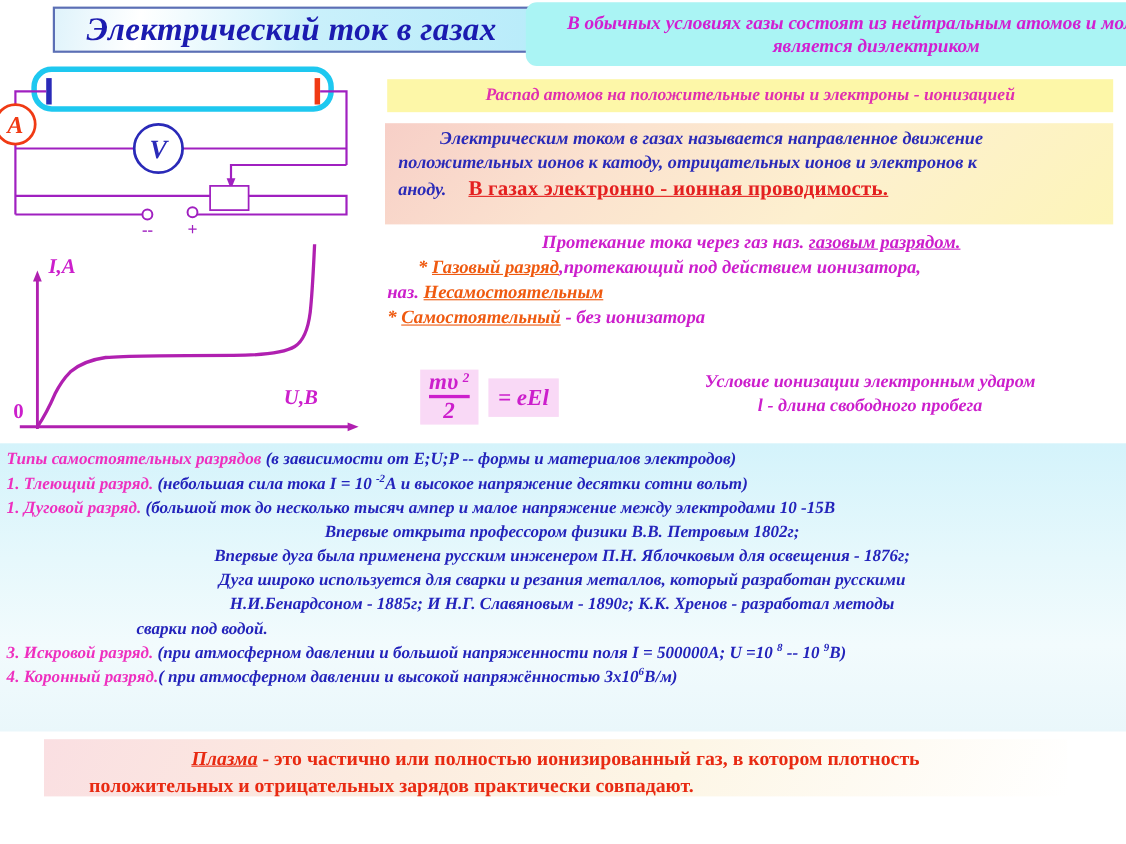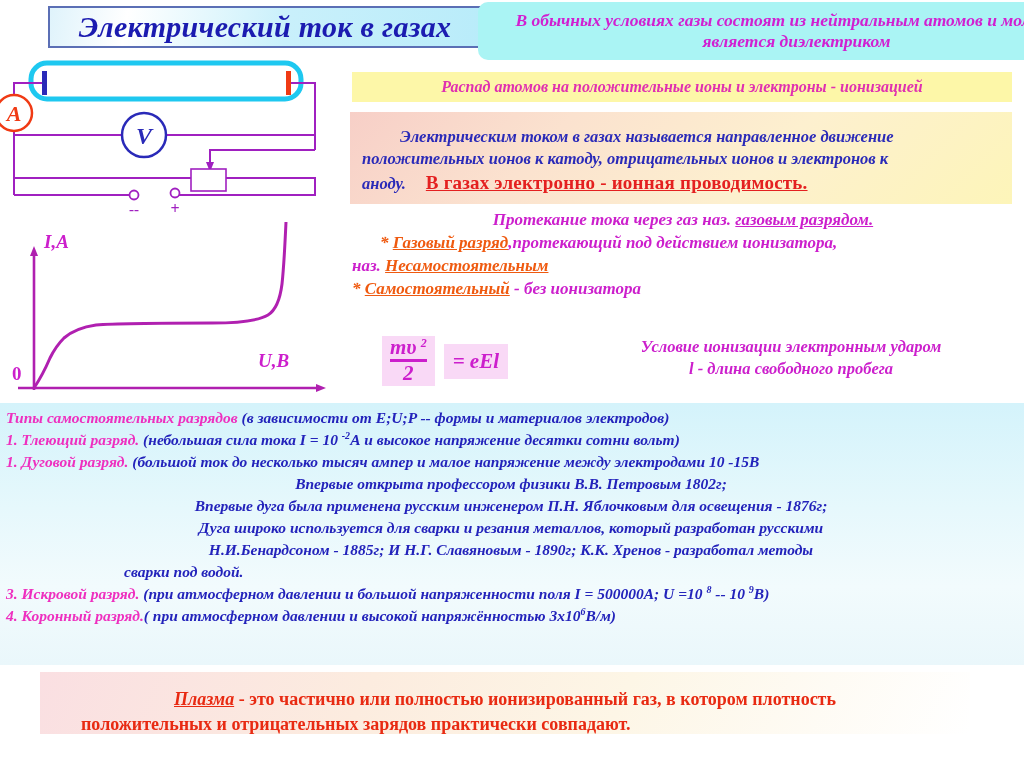--- a/index.html
+++ b/index.html
@@ -48,21 +48,21 @@
   .yellow-text{
     font-family:"Liberation Serif", serif;
     font-style:italic;font-weight:bold;font-size:16px;
     color:#e030b0;white-space:nowrap;
   }
 
   
   .peach-box{
     position:absolute;left:350px;top:112px;width:662px;height:92px;
     background:linear-gradient(135deg,#f7cfc7 0%,#fbe2cf 30%,#fdf0cf 62%,#fdf5b9 100%);
-    padding:14px 10px 4px 12px;box-sizing:border-box;
+    padding:3px 10px 4px 12px;box-sizing:border-box;
   }
   .peach-line{
     font-family:"Liberation Serif", serif;
     font-style:italic;font-weight:bold;font-size:16.5px;
     color:#2a2ab8;line-height:1.32;
   }
   .peach-line.indent{text-indent:38px;}
   .red-under{
     color:#e42020;text-decoration:underline;font-style:normal;
     font-weight:bold;font-size:19px;letter-spacing:.2px;
@@ -126,23 +126,23 @@
     font-family:"Liberation Serif", serif;
     font-style:italic;font-weight:bold;font-size:15.5px;
     color:#2323bb;line-height:1.42;margin:0;white-space:nowrap;
   }
   .lw.center{text-align:center;white-space:normal;}
   .lw .pk{color:#ee2fbf;}
   sup.sm{font-size:10px;}
 
   
   .plasma-box{
-    position:absolute;left:40px;top:672px;width:930px;height:62px;
+    position:absolute;left:40px;top:672px;width:930px;height:52px;
     background:linear-gradient(115deg,#fadfe2 0%,#fcecdf 35%,#fdf6e6 62%,#ffffff 100%);
-    padding:15px 8px 0 8px;box-sizing:border-box;
+    padding:5px 8px 0 8px;box-sizing:border-box;
   }
   .plasma-line{
     font-family:"Liberation Serif", serif;
     font-weight:bold;font-size:18px;color:#e82a12;line-height:1.38;
     text-align:center;
   }
   .plasma-line.l2{text-align:left;padding-left:6px;margin-left:27px;}
   .plasma-u{text-decoration:underline;font-style:italic;}
 </style>
 </head>

